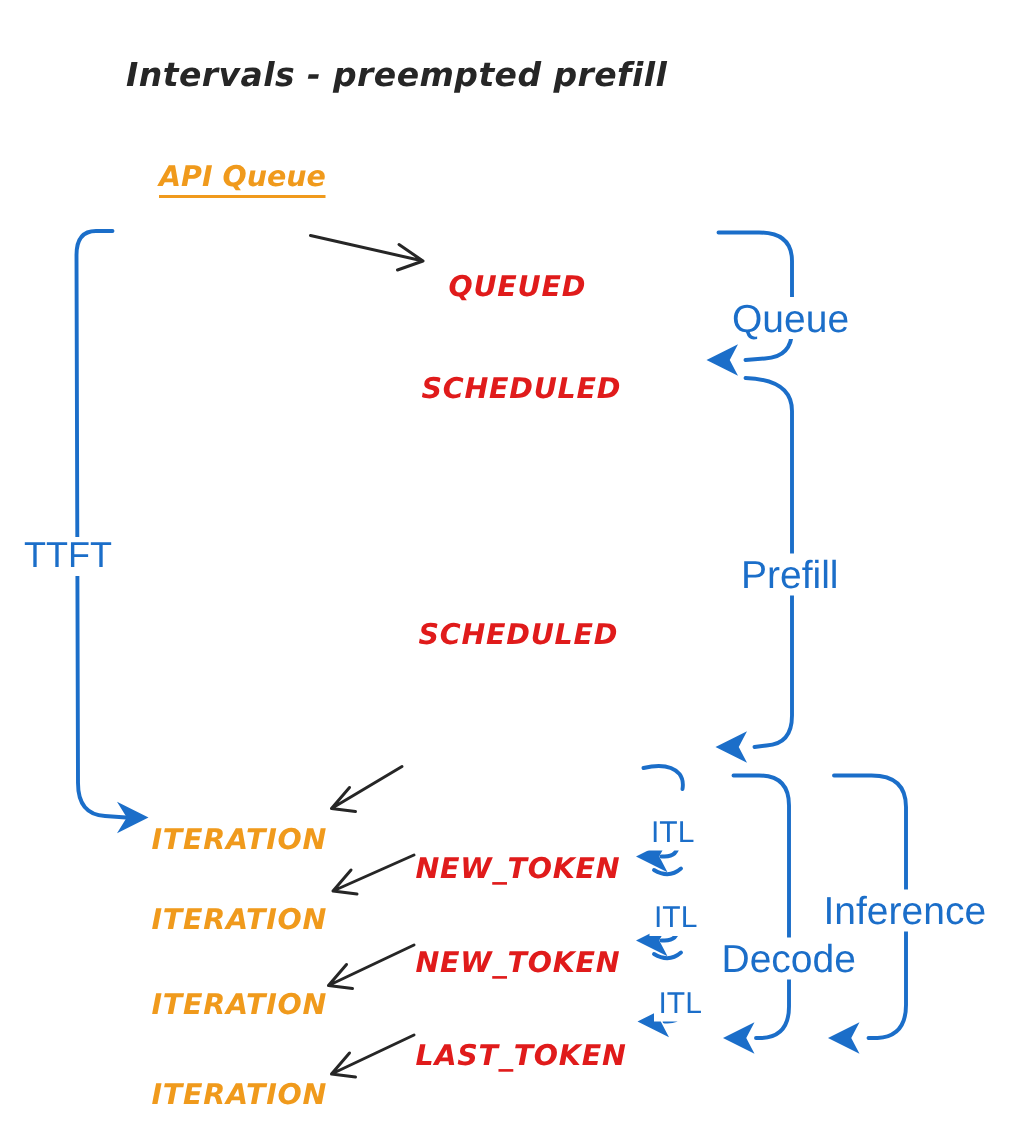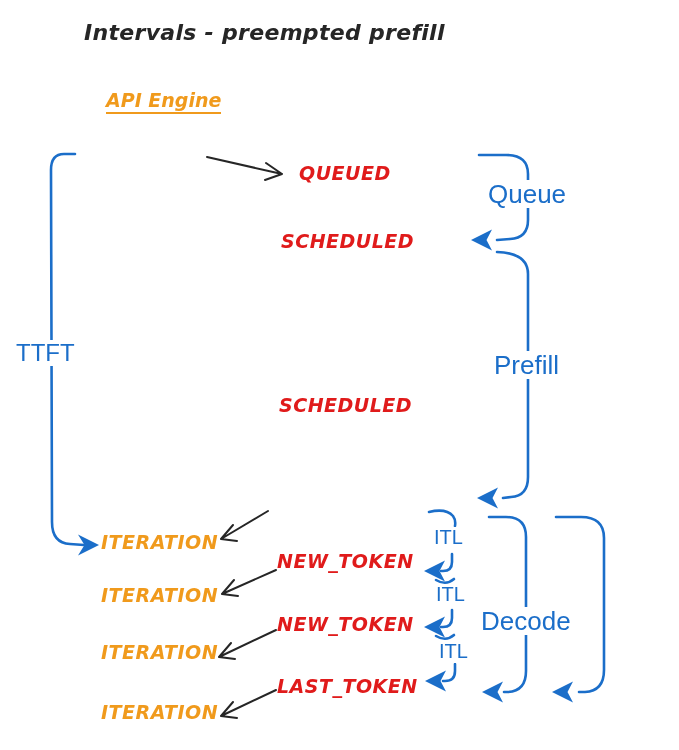--- a/index.html
+++ b/index.html
@@ -8,21 +8,21 @@
     --interval-color:#1b6ec9;
     --ink-color:#262626;
     --bg-color:#ffffff;
   }
   html,body{margin:0;padding:0;background:var(--bg-color);}
   #canvas{
     position:relative;width:679px;height:750px;background:var(--bg-color);
     font-family:"DejaVu Sans",sans-serif;overflow:hidden;
   }
   #strokes{position:absolute;left:0;top:0;width:679px;height:750px;}
-  .abs{position:absolute;white-space:nowrap;}
+  .abs{position:absolute;white-space:nowrap;margin-top:18px;}
   .title{
     font-size:22px;font-style:italic;font-weight:600;color:var(--ink-color);
     letter-spacing:.3px;
   }
   .col-header{
     font-size:19px;font-style:italic;font-weight:600;
     padding-bottom:1px;border-bottom:2px solid currentColor;
   }
   .api{color:var(--api-color);}
   .engine{color:var(--engine-color);}
@@ -104,35 +104,36 @@
     <g>
       <path class="ink-stroke" d="M276 630 L219 657 M219 657 L231 643 M219 657 L235 659"></path>
     </g>
     <g>
       <path class="ink-stroke" d="M276 690 L221 716 M221 716 L233 702 M221 716 L237 718"></path>
     </g>
   </svg>
 
   <div class="abs title" style="left:84px;top:20px;">Intervals - preempted prefill</div>
 
-  <div class="abs col-header api" style="left:106px;top:89px;">API Engine</div>
+  <div class="abs col-header api" style="left:106px;top:89px;">API Queue</div>
 
   <div class="abs event api" style="left:101px;top:531px;">ITERATION</div>
   <div class="abs event api" style="left:101px;top:584px;">ITERATION</div>
   <div class="abs event api" style="left:101px;top:641px;">ITERATION</div>
   <div class="abs event api" style="left:101px;top:701px;">ITERATION</div>
 
   <div class="abs event engine" style="left:299px;top:162px;">QUEUED</div>
   <div class="abs event engine" style="left:281px;top:230px;">SCHEDULED</div>
   <div class="abs event engine" style="left:279px;top:394px;">SCHEDULED</div>
   <div class="abs event engine" style="left:277px;top:550px;">NEW_TOKEN</div>
   <div class="abs event engine" style="left:277px;top:613px;">NEW_TOKEN</div>
   <div class="abs event engine" style="left:277px;top:675px;">LAST_TOKEN</div>
 
   <div class="abs interval-label fs22" style="left:13px;top:340px;">TTFT</div>
   <div class="abs interval-label fs26" style="left:485px;top:180px;">Queue</div>
   <div class="abs interval-label fs26" style="left:491px;top:351px;">Prefill</div>
   <div class="abs interval-label fs24" style="left:431px;top:527px;">ITL</div>
   <div class="abs interval-label fs24" style="left:433px;top:584px;">ITL</div>
   <div class="abs interval-label fs24" style="left:436px;top:641px;">ITL</div>
   <div class="abs interval-label fs26" style="left:478px;top:607px;">Decode</div>
+  <div class="abs interval-label fs26" style="left:546px;top:575px;">Inference</div>
 
 </div>
 
 </body></html>

